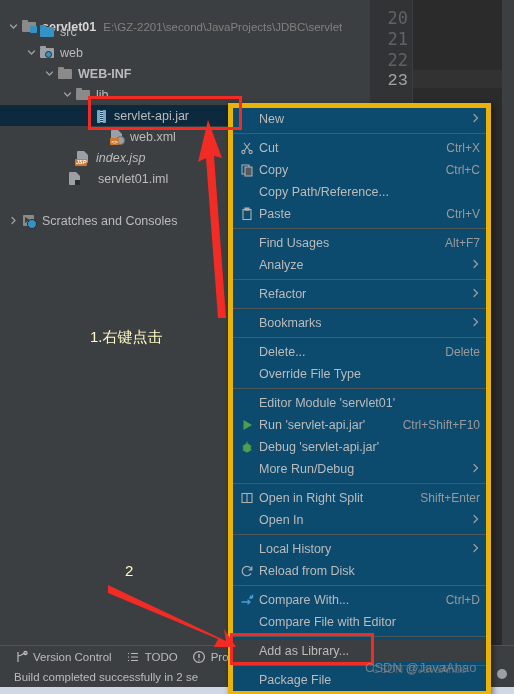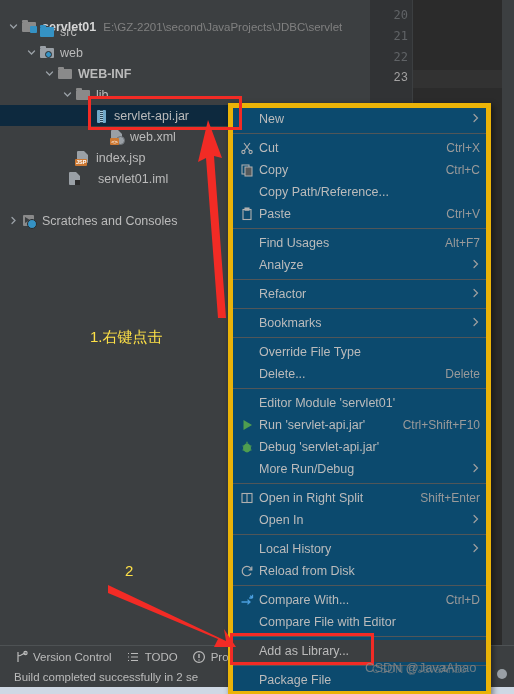--- a/index.html
+++ b/index.html
@@ -15,21 +15,21 @@
   
   .editor{
     position:absolute;left:370px;top:0;width:144px;height:656px;
     background:#2b2b2b;
   }
   .gutter{
     position:absolute;left:0;top:0;width:42px;height:100%;
     background:#313335;
   }
   .gutter-line{
-    position:absolute;right:4px;color:#606366;font-size:12px;
+    position:absolute;right:4px;color:#606366;font-size:17px;
     font-family:"DejaVu Sans Mono",monospace;
   }
   .gutter-line.current{color:#a4a3a3;font-family:Liberation Mono, monospace;}
   .gutter-border{position:absolute;left:42px;top:0;width:1px;height:100%;background:#3c3f41;}
   .editor-strip{position:absolute;left:43px;top:0;width:101px;height:100%;background:#2b2b2b;}
   .cur-line{position:absolute;left:43px;top:70px;width:101px;height:18px;background:#323232;}
   .brace{
     position:absolute;left:114px;top:477px;color:#a9b7c6;font-size:13px;
     font-family:"DejaVu Sans Mono",monospace;
   }
@@ -129,21 +129,21 @@
   }
   .mi .mic{width:22px;height:16px;flex:0 0 auto;position:relative;margin-left:4px;}
   .mi .mlabel{flex:1 1 auto;line-height:16px;}
   .mi .mkey{color:#9a9a9a;font-size:12px;margin-left:12px;}
   .mi .marrow{width:10px;text-align:right;color:#a0a0a0;font-size:12px;line-height:12px;}
   .msep{height:1px;background:#515658;margin:3px 0;}
   .mi.hl{background:#3c3f41;}
 
   
   .redbox{position:absolute;border:3px solid #f22b25;z-index:60;pointer-events:none;}
-  .redtext{position:absolute;color:#fde047;font-size:15px;z-index:60;white-space:nowrap;}
+  .redtext{position:absolute;color:#fef9c3;font-size:15px;z-index:60;white-space:nowrap;}
   .redarrow{position:absolute;z-index:55;pointer-events:none;}
 
   
   .toolbar{
     position:absolute;left:0;top:645px;width:514px;height:22px;
     background:#3c3f41;border-top:1px solid #4e5254;
     display:flex;align-items:center;color:#bbbbbb;font-size:11.5px;
   }
   .tb-item{display:flex;align-items:center;margin-left:14px;white-space:nowrap;}
   .tb-item .tbi{width:14px;height:14px;position:relative;margin-right:5px;}
@@ -246,21 +246,21 @@
       </div>
       <div class="tree-row" style="top: 126px; padding-left: 80px; margin-left: 16px;">
         <span class="twisty"></span>
         <span class="ticon">
           <span class="ic-xml">
             <span class="globe"></span>
           </span>
         </span>
         <span class="tlabel">web.xml</span>
       </div>
-      <div class="tree-row" style="top: 147px; padding-left: 62px;">
+      <div class="tree-row" style="top: 147px; padding-left: 62px; font-style: italic;">
         <span class="twisty"></span>
         <span class="ticon">
           <span class="ic-jsp"></span>
         </span>
         <span class="tlabel">index.jsp</span>
       </div>
       <div class="tree-row" style="top: 168px; padding-left: 44px; gap: 10px;">
         <span class="twisty"></span>
         <span class="ticon">
           <span class="ic-iml"></span>
@@ -355,26 +355,26 @@
       <div class="mi">
         <span class="mic"></span>
         <span class="mlabel">Bookmarks</span>
         <span class="marrow"><svg width="8" height="10" viewBox="0 0 8 10">
             <path d="M2 1.5l3.5 3.5L2 8.5" stroke="#a0a0a0" stroke-width="1.2" fill="none" stroke-linecap="round"></path>
           </svg></span>
       </div>
       <div class="msep"></div>
       <div class="mi">
         <span class="mic"></span>
-        <span class="mlabel">Override File Type</span>
-      </div>
-      <div class="mi">
-        <span class="mic"></span>
         <span class="mlabel">Delete...</span>
         <span class="mkey">Delete</span>
+      </div>
+      <div class="mi">
+        <span class="mic"></span>
+        <span class="mlabel">Override File Type</span>
       </div>
       <div class="msep"></div>
       <div class="mi">
         <span class="mic"></span>
         <span class="mlabel">Editor Module 'servlet01'</span>
       </div>
       <div class="mi">
         <span class="mic">
           <span style="position:absolute;left:3px;top:1px;"><svg width="14" height="14" viewBox="0 0 14 14">
               <polygon points="3.5,2 12,7 3.5,12" fill="#4f9e4f"></polygon>

